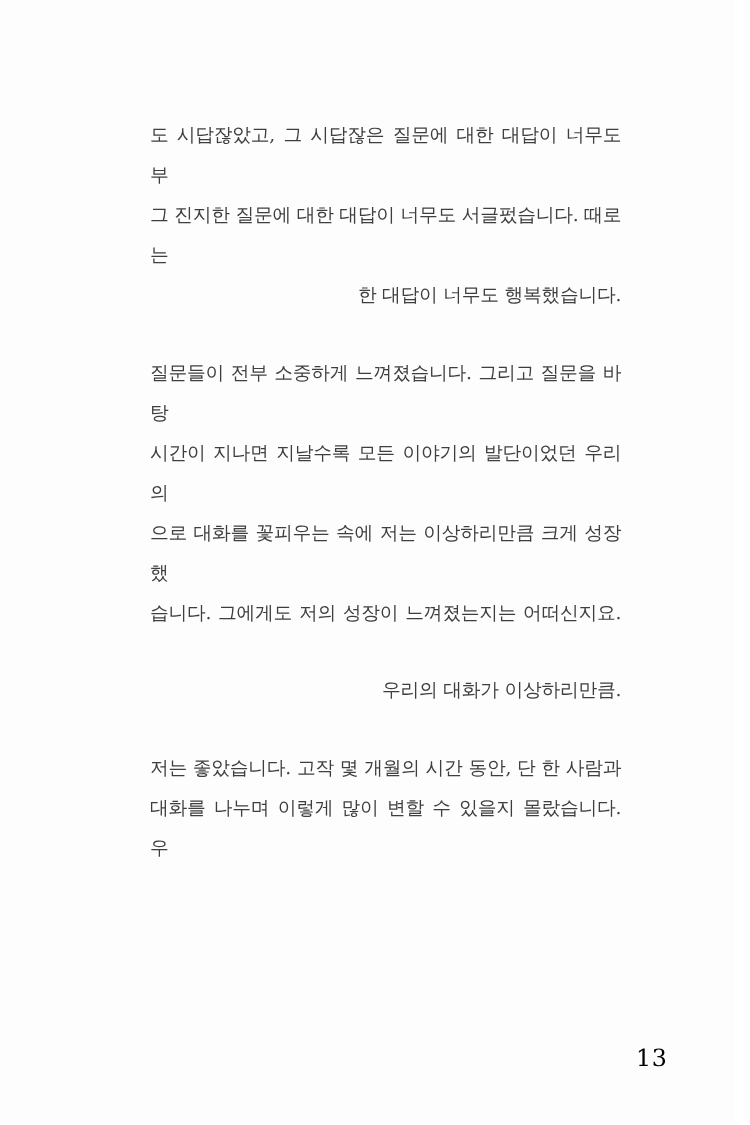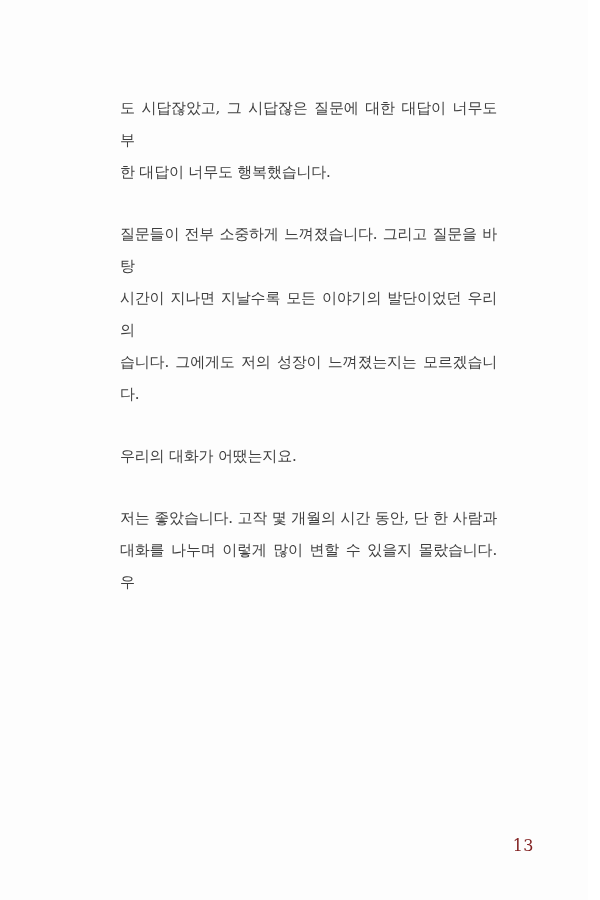--- a/index.html
+++ b/index.html
@@ -31,57 +31,59 @@
   }
   .para {
     margin: 0 0 30px 0;
     padding: 0;
   }
   .para:last-child {
     margin-bottom: 0;
   }
   .ln {
     display: block;
-    text-align: left;
+    text-align: right;
     white-space: nowrap;
   }
   .ln.j {
     text-align: justify;
     text-align-last: justify;
     white-space: normal;
     word-break: break-all;
   }
   .page-number {
     position: absolute;
     top: 836px;
     right: 54px;
-    font-size: 16px;
-    color: #7f1d1d;
+    font-size: 19px;
+    color: #000000;
     letter-spacing: 0.5px;
   }
 </style>
 </head>
 <body>
 
 <div class="book-page">
   <div class="body-text">
 
     <p class="para">
       <span class="ln j">도 시답잖았고, 그 시답잖은 질문에 대한 대답이 너무도 부</span>
+      <span class="ln j">그 진지한 질문에 대한 대답이 너무도 서글펐습니다. 때로는</span>
       <span class="ln">한 대답이 너무도 행복했습니다.</span>
     </p>
 
     <p class="para">
       <span class="ln j">질문들이 전부 소중하게 느껴졌습니다. 그리고 질문을 바탕</span>
       <span class="ln j">시간이 지나면 지날수록 모든 이야기의 발단이었던 우리의</span>
-      <span class="ln j">습니다. 그에게도 저의 성장이 느껴졌는지는 모르겠습니다.</span>
+      <span class="ln j">으로 대화를 꽃피우는 속에 저는 이상하리만큼 크게 성장했</span>
+      <span class="ln j">습니다. 그에게도 저의 성장이 느껴졌는지는 어떠신지요.</span>
     </p>
 
     <p class="para">
-      <span class="ln">우리의 대화가 어땠는지요.</span>
+      <span class="ln">우리의 대화가 이상하리만큼.</span>
     </p>
 
     <p class="para">
       <span class="ln j">저는 좋았습니다. 고작 몇 개월의 시간 동안, 단 한 사람과</span>
       <span class="ln j">대화를 나누며 이렇게 많이 변할 수 있을지 몰랐습니다. 우</span>
 
     </p>
 
   </div>
 

